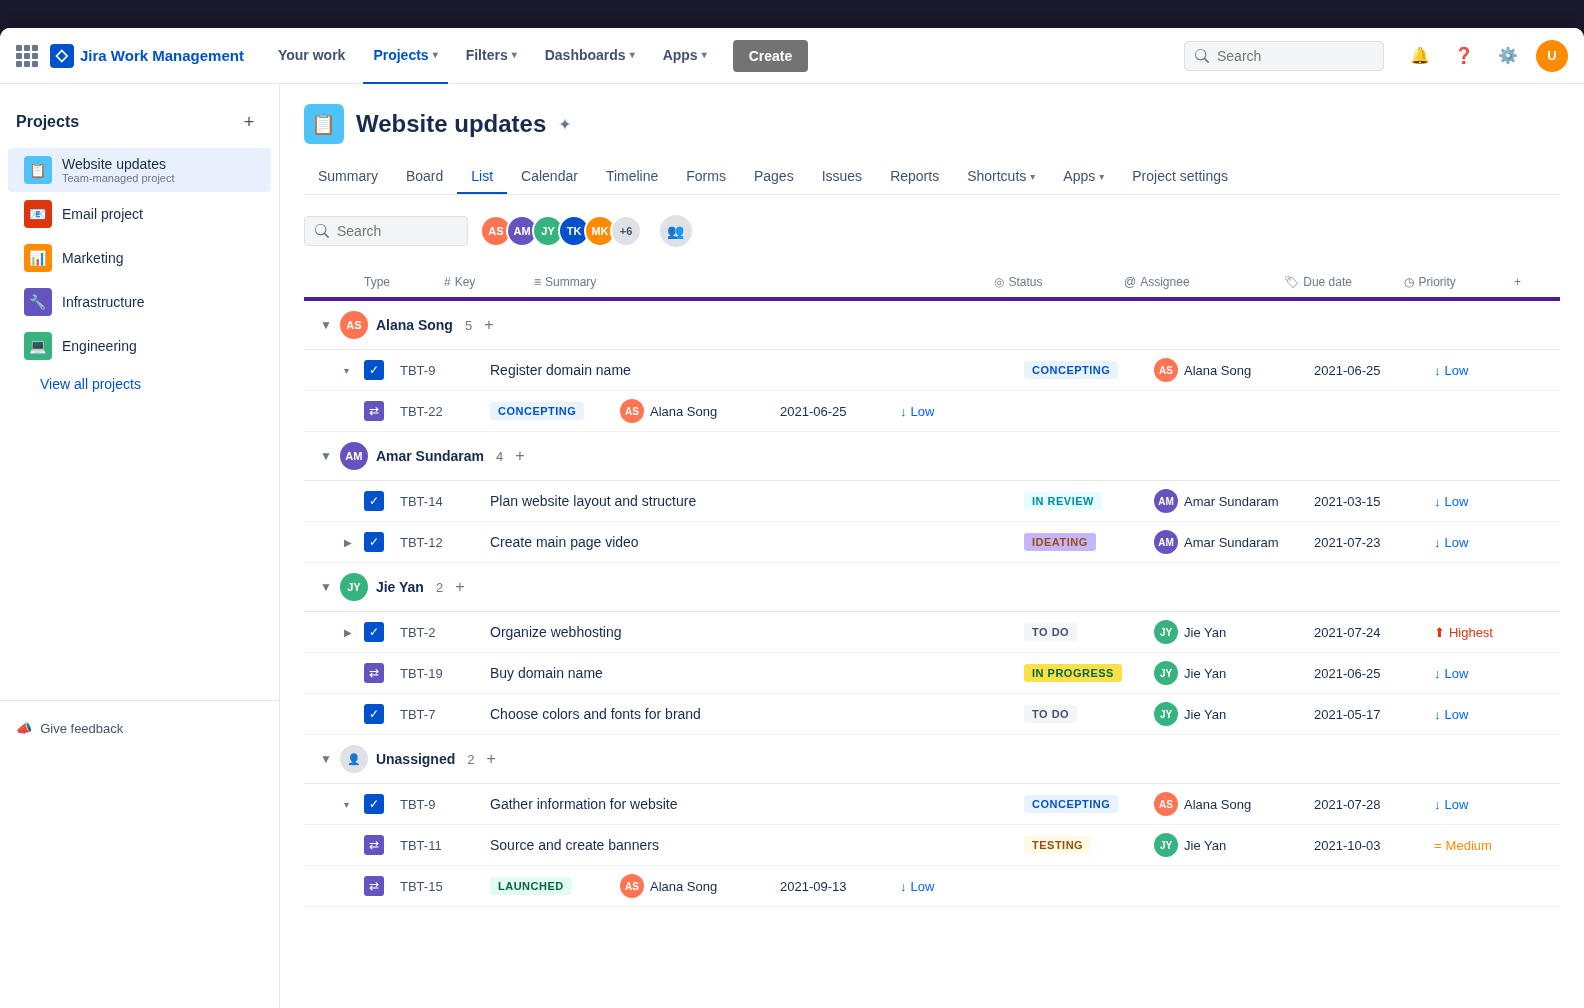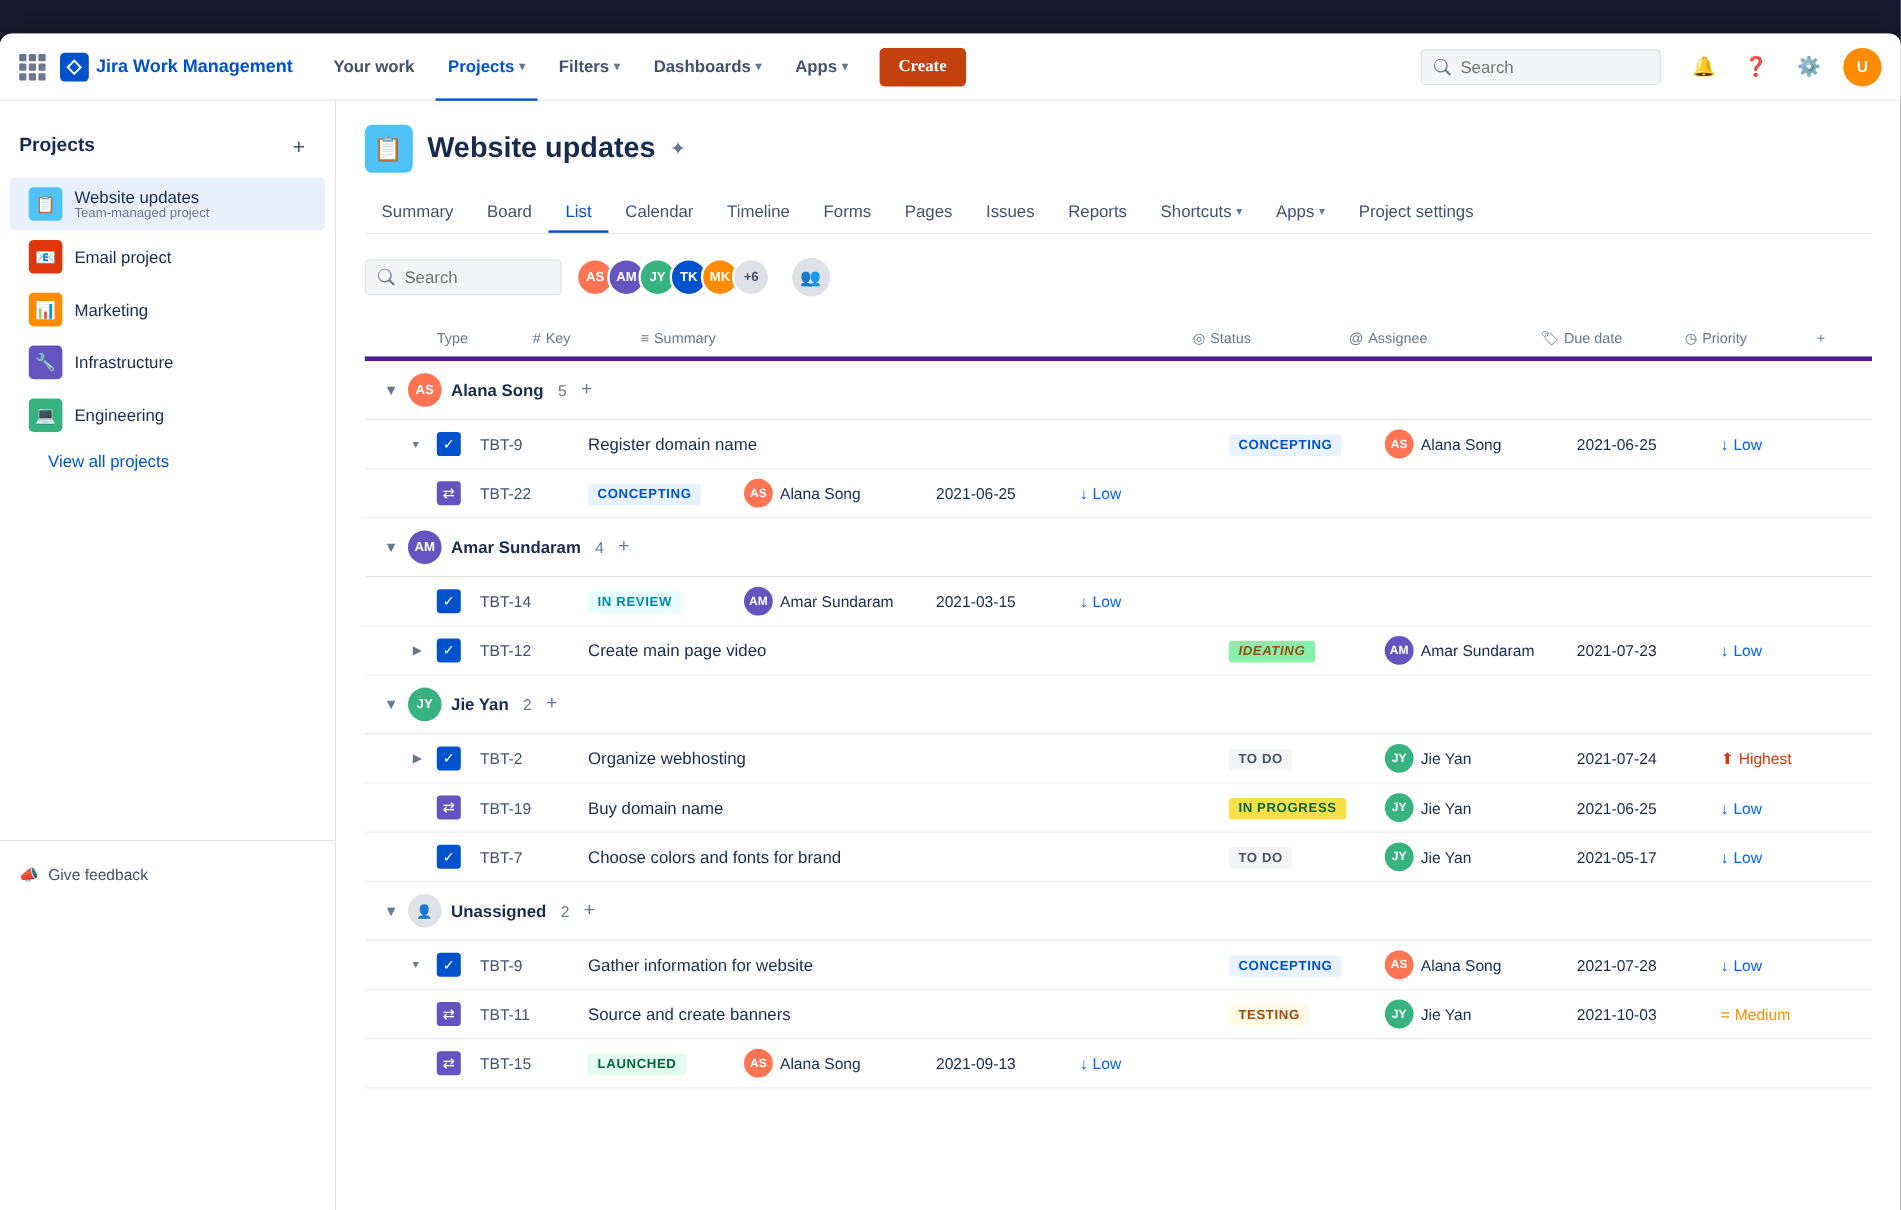--- a/index.html
+++ b/index.html
@@ -7,21 +7,21 @@
     .browser-frame { width: 1584px; height: 1008px; background: #fff; border-radius: 10px; overflow: hidden; display: flex; flex-direction: column; box-shadow: 0 4px 30px rgba(0,0,0,0.5); margin-top: 28px; }
     
     .top-nav { background: #fff; border-bottom: 1px solid #e5e7eb; height: 56px; display: flex; align-items: center; padding: 0 16px; gap: 8px; flex-shrink: 0; }
     .nav-grid-icon { display: grid; grid-template-columns: repeat(3,6px); grid-template-rows: repeat(3,6px); gap: 2px; cursor: pointer; margin-right: 4px; }
     .nav-grid-icon span { width: 6px; height: 6px; background: #6b778c; border-radius: 1px; }
     .nav-logo { display: flex; align-items: center; gap: 6px; font-size: 15px; font-weight: 600; color: #0052cc; margin-right: 16px; }
     .nav-logo-icon { width: 24px; height: 24px; background: #0052cc; border-radius: 4px; display: flex; align-items: center; justify-content: center; }
     .nav-logo-icon svg { width: 16px; height: 16px; fill: white; }
     .nav-link { padding: 0 10px; height: 56px; display: flex; align-items: center; color: #42526e; font-size: 14px; font-weight: 700; cursor: pointer; border-bottom: 2px solid transparent; gap: 4px; }
     .nav-link.active { color: #0052cc; border-bottom-color: #0052cc; }
-    .nav-create-btn { background: #c2410c; color: white; border: none; padding: 8px 16px; border-radius: 4px; font-size: 14px; font-weight: 600; cursor: pointer; margin-left: 8px; font-family: Liberation Serif, serif; }
+    .nav-create-btn { background: #737373; color: white; border: none; padding: 8px 16px; border-radius: 4px; font-size: 14px; font-weight: 600; cursor: pointer; margin-left: 8px; }
     .nav-search { margin-left: auto; display: flex; align-items: center; background: #f4f5f7; border: 1px solid #dfe1e6; border-radius: 4px; padding: 6px 10px; gap: 8px; width: 200px; }
     .nav-search input { border: none; background: transparent; outline: none; color: #42526e; font-size: 14px; width: 140px; }
     .nav-icons { display: flex; align-items: center; gap: 12px; margin-left: 12px; }
     .nav-icon-btn { width: 32px; height: 32px; border-radius: 50%; background: transparent; border: none; cursor: pointer; display: flex; align-items: center; justify-content: center; color: #42526e; font-size: 16px; }
     .nav-avatar { width: 32px; height: 32px; border-radius: 50%; background: #ff8b00; border: none; cursor: pointer; font-weight: 700; color: white; font-size: 13px; display: flex; align-items: center; justify-content: center; }
     .chevron { font-size: 10px; color: #6b778c; }
     
     .main-content { display: flex; flex: 1; overflow: hidden; }
     
     .sidebar { width: 280px; background: #fff; border-right: 1px solid #e5e7eb; padding: 16px 0; flex-shrink: 0; overflow-y: auto; }
@@ -81,21 +81,21 @@
     .cell-key { width: 90px; flex-shrink: 0; color: #42526e; font-size: 13px; }
     .cell-summary { flex: 1; color: #172b4d; font-size: 14px; }
     .cell-status { width: 130px; flex-shrink: 0; }
     .cell-assignee { width: 160px; flex-shrink: 0; display: flex; align-items: center; gap: 6px; font-size: 13px; color: #172b4d; }
     .cell-duedate { width: 120px; flex-shrink: 0; font-size: 13px; color: #172b4d; }
     .cell-priority { width: 110px; flex-shrink: 0; display: flex; align-items: center; gap: 4px; font-size: 13px; color: #172b4d; }
     
     .status-badge { display: inline-block; padding: 3px 8px; border-radius: 3px; font-size: 11px; font-weight: 700; letter-spacing: 0.5px; }
     .status-concepting { background: #e9f2ff; color: #0052cc; }
     .status-review { background: #e6fcff; color: #008da6; }
-    .status-ideating { background: #86efac; color: #974f0c; font-style: italic; }
+    .status-ideating { background: #c4b5fd; color: #974f0c; }
     .status-todo { background: #f4f5f7; color: #42526e; }
     .status-inprogress { background: #fde047; color: #006644; }
     .status-testing { background: #fffae6; color: #974f0c; }
     .status-launched { background: #e3fcef; color: #006644; }
     
     .priority-low { color: #0065ff; }
     .priority-high { color: #de350b; }
     .priority-medium { color: #ff8b00; }
     .assignee-avatar { width: 24px; height: 24px; border-radius: 50%; font-size: 10px; display: flex; align-items: center; justify-content: center; font-weight: 600; color: white; flex-shrink: 0; }
   </style>
@@ -331,20 +331,21 @@
         <span class="group-count">4</span>
         <span class="group-add">+</span>
       </div>
       <div class="task-row">
         <div style="width:24px; flex-shrink:0;"></div>
         <div class="task-expand"></div>
         <div class="cell-type">
           <div class="task-checkbox">✓</div>
         </div>
         <div class="cell-key">TBT-14</div>
+        <div class="cell-summary">Plan website layout and structure</div>
         <div class="cell-status"><span class="status-badge status-review">IN REVIEW</span></div>
         <div class="cell-assignee">
           <div class="assignee-avatar" style="background:#6554c0;">AM</div>
           <span>Amar Sundaram</span>
         </div>
         <div class="cell-duedate">2021-03-15</div>
         <div class="cell-priority priority-low"><span>↓</span> Low</div>
       </div>
       <div class="task-row">
         <div style="width:24px; flex-shrink:0;"></div>

